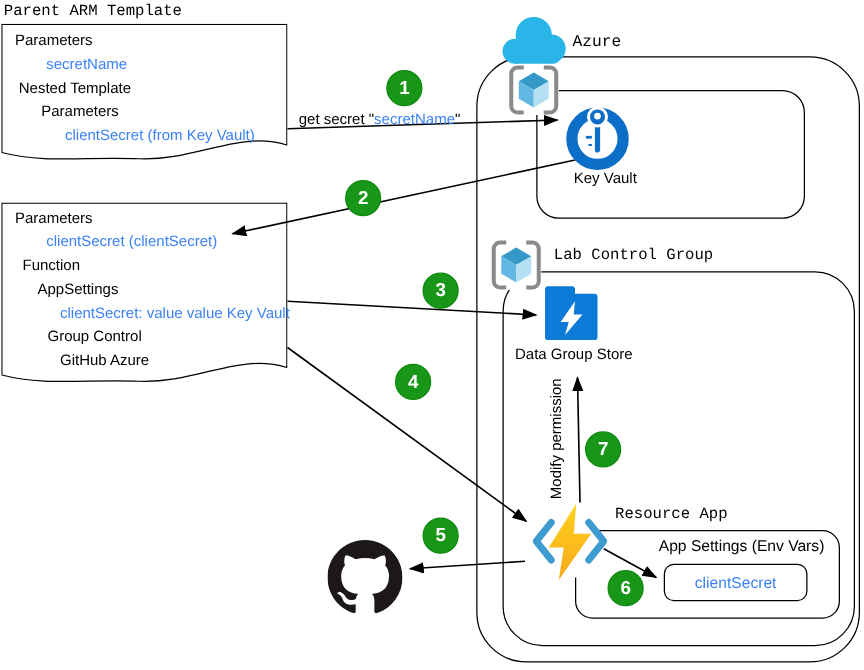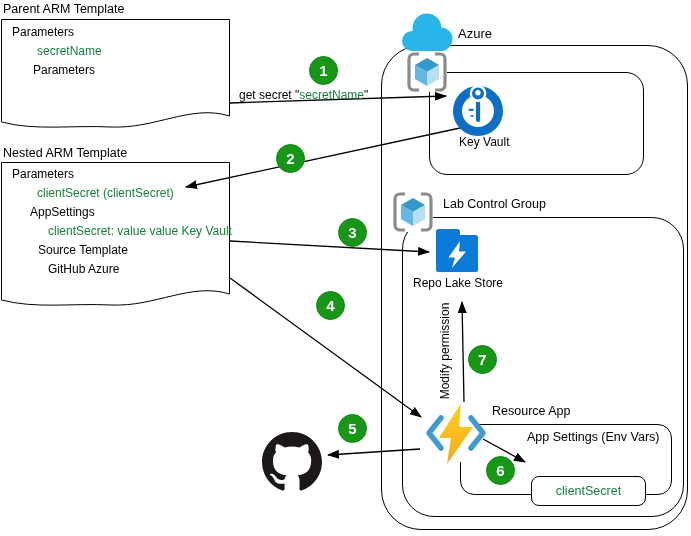--- a/index.html
+++ b/index.html
@@ -1,59 +1,61 @@
 <!DOCTYPE html>
 <html><head>
 <meta charset="utf-8">
 <style>
   html,body{margin:0;padding:0;background:#fff;}
   .canvas{position:relative;width:691px;height:536px;background:#ffffff;
           font-family:"Liberation Sans",sans-serif;color:#000;overflow:hidden;}
   .abs{position:absolute;}
-  .title{position:absolute;font-size:12.5px;z-index:8;white-space:nowrap;}
+  .title{position:absolute;font-size:12.5px;z-index:8;white-space:nowrap;font-family:Liberation Mono, monospace;}
   .lbl{position:absolute;font-size:12px;z-index:8;white-space:nowrap;}
-  .red{color:#15803d;}
+  .red{color:#3b82f6;}
   .box{position:absolute;border:1px solid #000;background:transparent;z-index:1;}
   .doc-lines{position:absolute;z-index:4;font-size:12px;}
   .dl{line-height:19px;white-space:nowrap;}
   .badge{position:absolute;width:27px;height:27px;border-radius:50%;
          background:#189618;border:1px solid #0e8a0e;color:#fff;font-weight:bold;
          font-size:15px;display:flex;align-items:center;justify-content:center;z-index:10;}
   .icon{position:absolute;z-index:6;}
   svg.arrows{position:absolute;left:0;top:0;z-index:5;pointer-events:none;}
   .rot{position:absolute;width:112px;text-align:center;font-size:12px;
        transform:rotate(-90deg);transform-origin:center;z-index:8;white-space:nowrap;}
   .cbox{position:absolute;border:1px solid #000;border-radius:8px;display:flex;
-        align-items:center;justify-content:center;font-size:12.5px;z-index:7;background:#fff;margin-top:25px;}
+        align-items:center;justify-content:center;font-size:12.5px;z-index:7;background:#fff;}
 </style>
 </head>
 <body>
 
 <div class="canvas">
 
   <div class="title" style="left:3px;top:2px">Parent ARM Template</div>
   <svg class="abs" style="left:1px;top:19px;z-index:2" width="229" height="118">
     <path d="M0.5,0.5 H228.5 V97 C190,85 155,110 110,108 C70,106 35,112 0.5,103 Z" fill="#ffffff" stroke="#000000" stroke-width="1"></path>
   </svg>
   <div class="doc-lines" style="left:10px;top:23px;width:216px">
     <div class="dl" style="padding-left:2px">Parameters</div>
     <div class="dl red" style="padding-left:27px">secretName</div>
+    <div class="dl" style="padding-left:5px">Nested Template</div>
     <div class="dl" style="padding-left:23px">Parameters</div>
+    <div class="dl red" style="padding-left:42px">clientSecret (from Key Vault)</div>
   </div>
 
-  <div class="title" style="left:3px;top:146px">Nested ARM Template</div>
   <svg class="abs" style="left:1px;top:162px;z-index:2" width="229" height="153">
     <path d="M0.5,0.5 H228.5 V132 C190,120 155,145 110,143 C70,141 35,147 0.5,138 Z" fill="#ffffff" stroke="#000000" stroke-width="1"></path>
   </svg>
   <div class="doc-lines" style="left:10px;top:165px;width:216px">
     <div class="dl" style="padding-left:2px">Parameters</div>
     <div class="dl red" style="padding-left:27px">clientSecret (clientSecret)</div>
+    <div class="dl" style="padding-left:8px">Function</div>
     <div class="dl" style="padding-left:20px">AppSettings</div>
     <div class="dl red" style="padding-left:38px">clientSecret: value value Key Vault</div>
-    <div class="dl" style="padding-left:28px">Source Template</div>
+    <div class="dl" style="padding-left:28px">Group Control</div>
     <div class="dl" style="padding-left:38px">GitHub Azure</div>
   </div>
 
   <div class="box" style="left:381px;top:45px;width:305px;height:483px;border-radius:40px"></div>
   <svg class="icon" style="left:396px;top:10px" width="58" height="44">
     <circle cx="16" cy="31" r="10" fill="#29b5e8"></circle>
     <circle cx="31" cy="18" r="14.5" fill="#29b5e8"></circle>
     <circle cx="45" cy="29" r="11.5" fill="#29b5e8"></circle>
     <rect x="12" y="29" width="40" height="12" rx="5.5" fill="#29b5e8"></rect>
   </svg>
@@ -90,21 +92,21 @@
     <polygon points="10,15 22,22 22,36 10,29" fill="#62b8e2"></polygon>
     <polygon points="34,15 22,22 22,36 34,29" fill="#b5dff2"></polygon>
   </svg>
   <div class="title" style="left:443px;top:197px">Lab Control Group</div>
 
   <svg class="icon" style="left:435px;top:228px" width="44" height="46">
     <rect x="1" y="1" width="24" height="12" rx="2.5" fill="#0b7bd7"></rect>
     <rect x="1" y="7" width="42" height="37" rx="2.5" fill="#0b7bd7"></rect>
     <path d="M25,13 L13.5,29.5 H20 L17,40 L31,23.5 H24 Z" fill="#ffffff"></path>
   </svg>
-  <div class="lbl" style="left:412px;top:276px;width:92px;text-align:center">Repo Lake Store</div>
+  <div class="lbl" style="left:412px;top:276px;width:92px;text-align:center">Data Group Store</div>
 
   <div class="title" style="left:492px;top:404px">Resource App</div>
   <div class="box" style="left:460px;top:424px;width:210px;height:69px;border-radius:14px"></div>
   <div class="lbl" style="left:527px;top:430px;font-size:12.5px">App Settings (Env Vars)</div>
   <div class="cbox" style="left:531px;top:451px;width:113px;height:28px">
     <span class="red">clientSecret</span>
   </div>
 
   <svg class="icon" style="left:424px;top:402px" width="64" height="64">
     <defs>

